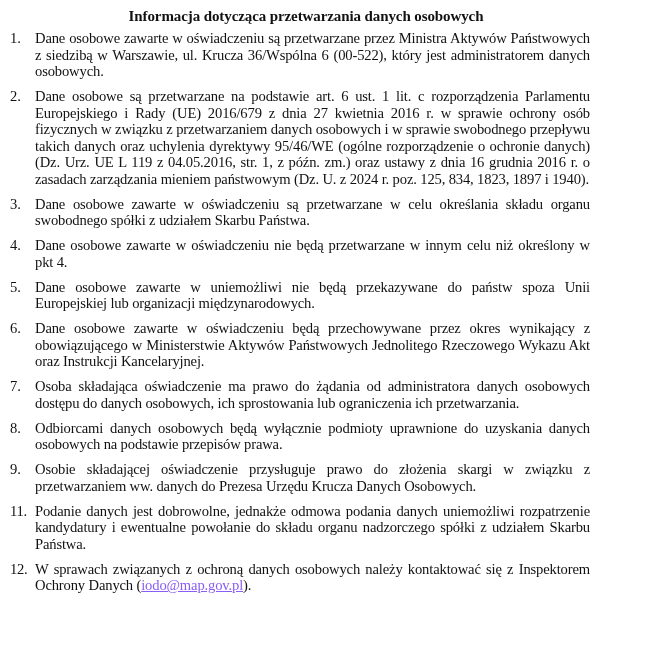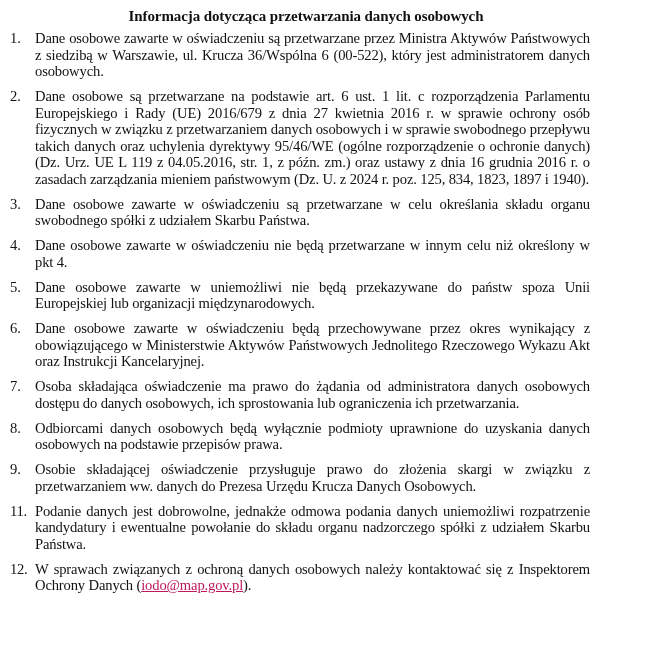--- a/index.html
+++ b/index.html
@@ -49,21 +49,21 @@
   }
   .item-num.wide {
     letter-spacing: -0.3px;
   }
   .item-text {
     flex: 1 1 auto;
     text-align: justify;
     letter-spacing: -0.15px;
   }
   a.email-link {
-    color: #be185d;
+    color: #8b5cf6;
     text-decoration: underline;
   }
 </style>
 </head>
 <body>
 
 <div class="page">
   <div class="doc-title">Informacja dotycząca przetwarzania danych osobowych</div>
 
   <ol class="items">

